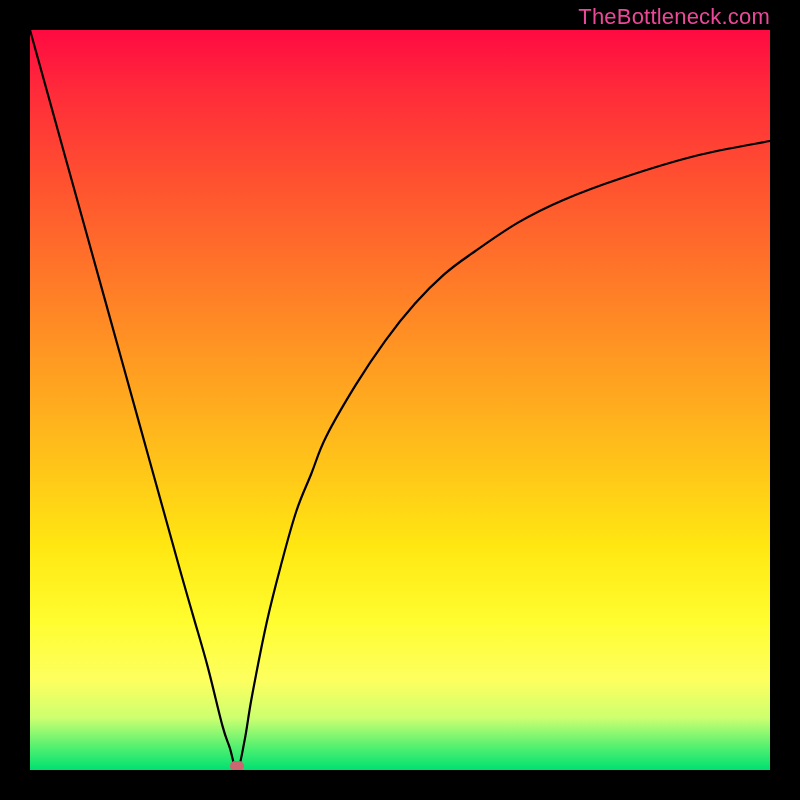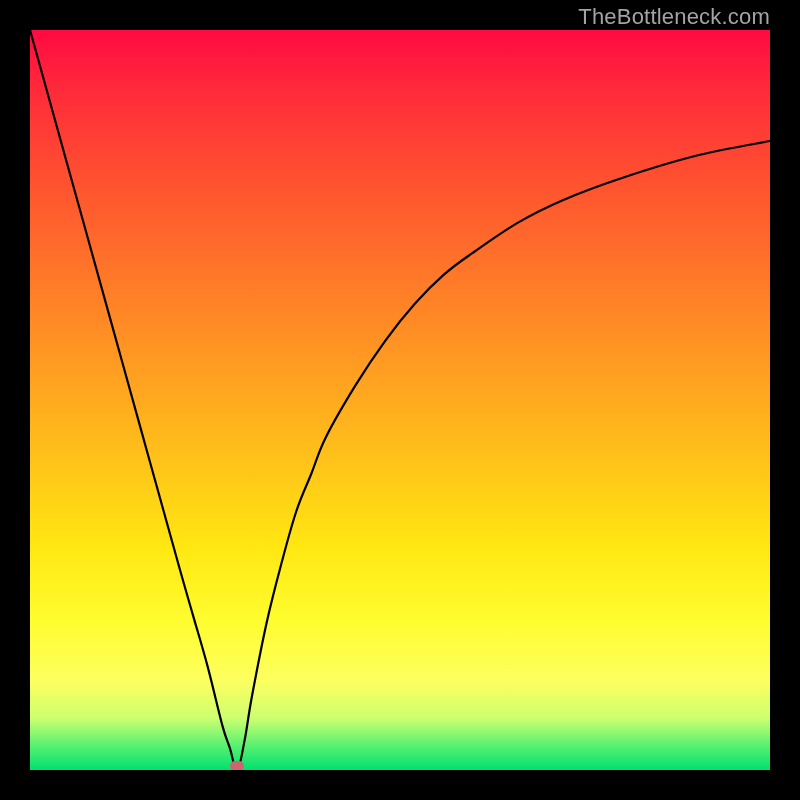--- a/index.html
+++ b/index.html
@@ -49,21 +49,21 @@
     width: 14px;
     height: 10px;
     background: #cc6670;
     border-radius: 5px;
     transform: translate(-50%, -50%);
   }
   .watermark {
     position: absolute;
     top: 4px;
     right: 30px;
-    color: #a3a3a3;
+    color: #ec4899;
     font-size: 22px;
     letter-spacing: 0.2px;
     font-weight: 500;
     user-select: none;
   }
 </style>
 </head>
 <body>
 
 <div class="watermark">TheBottleneck.com</div>

